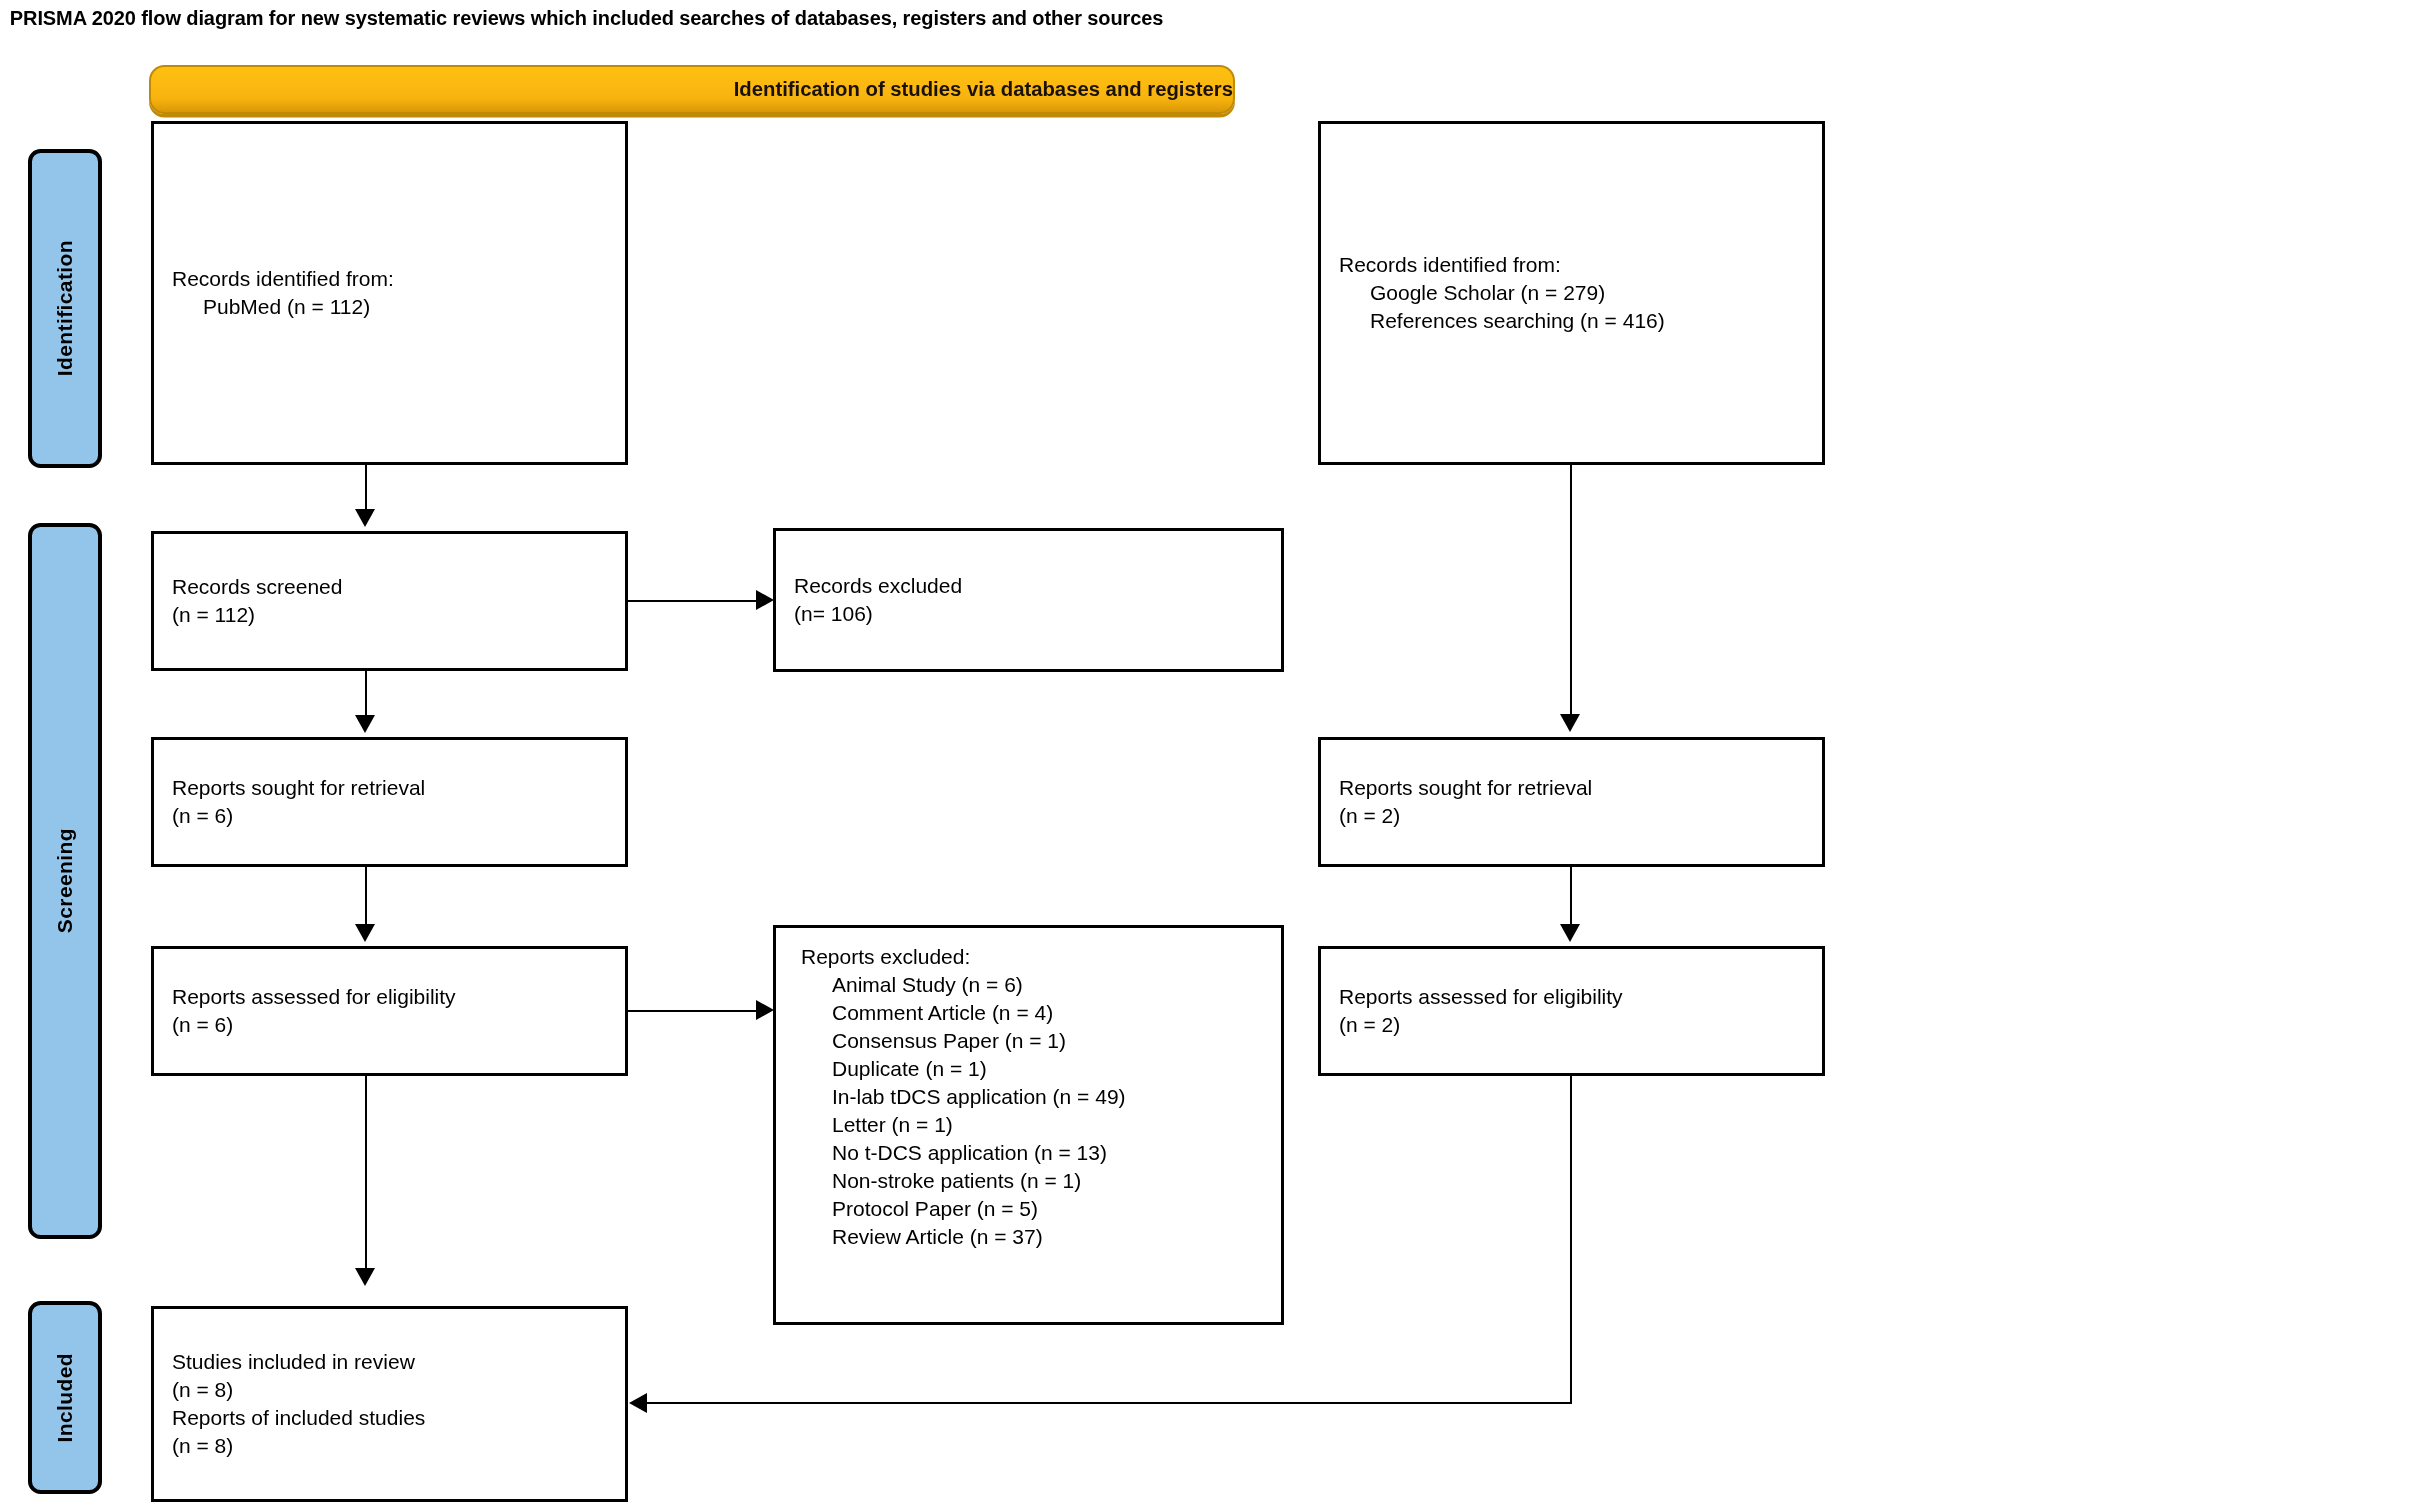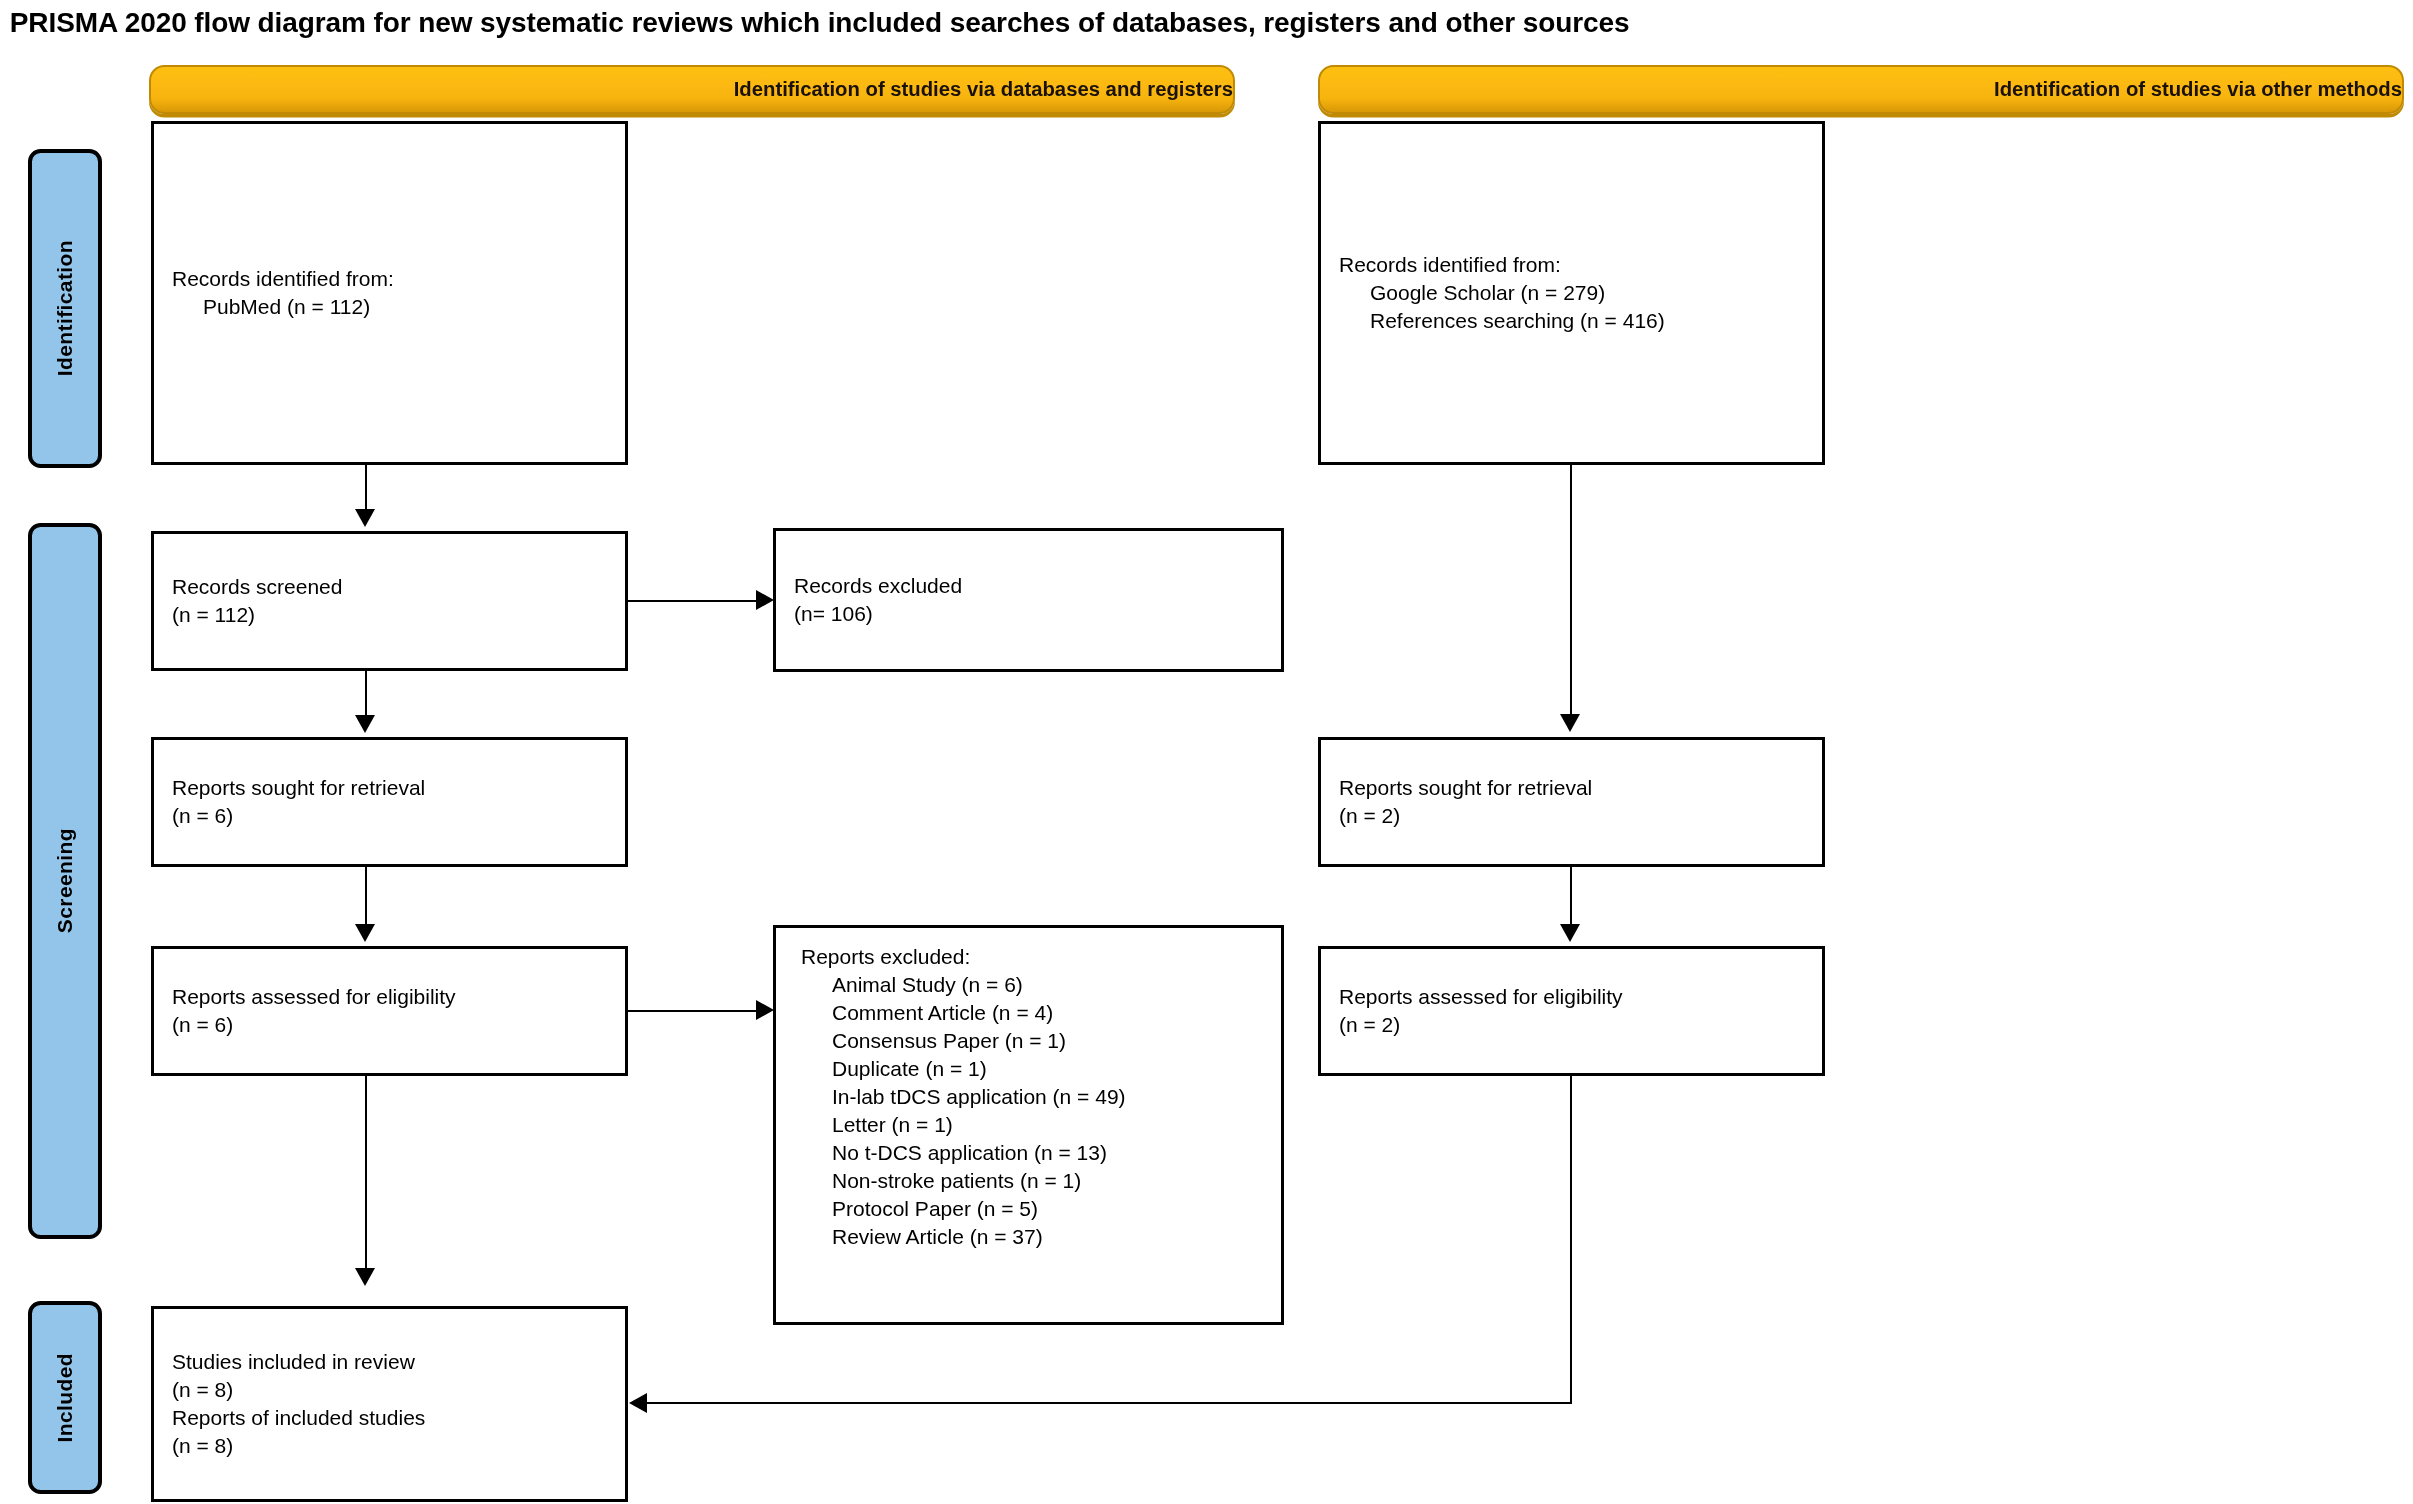--- a/index.html
+++ b/index.html
@@ -13,21 +13,21 @@
     height:1505px;
     background:#ffffff;
     overflow:hidden;
   }
 
   
   #diagram-title{
     position:absolute;
     left:9.8px;
     top:7px;
-    font-size:28px;
+    font-size:20px;
     font-weight:bold;
     letter-spacing:-0.1px;
     white-space:nowrap;
   }
 
   
   .stage-header{
     position:absolute;
     background:linear-gradient(to bottom,#FDC010 0%,#FCB812 45%,#F7B40E 70%,#D99806 100%);
     border:2.1px solid #C18A04;
@@ -125,23 +125,20 @@
 <body>
 
 <div id="page">
 
   <div id="diagram-title">PRISMA 2020 flow diagram for new systematic reviews which included searches of databases, registers and other sources</div>
 
   <div class="stage-header" style="left:149px;top:65px;width:1086px;height:49px;">
     <span>Identification of studies via databases and registers</span>
   </div>
 
-  <div class="stage-header" style="left:1318px;top:65px;width:1086px;height:49px;">
-    <span>Identification of studies via other methods</span>
-  </div>
 
   <div class="phase-tab" style="left:28px;top:149px;width:74px;height:319px;">
     <span>Identification</span>
   </div>
 
   <div class="phase-tab" style="left:28px;top:523px;width:74px;height:716px;">
     <span>Screening</span>
   </div>
 
   <div class="phase-tab" style="left:28px;top:1301px;width:74px;height:193px;">

